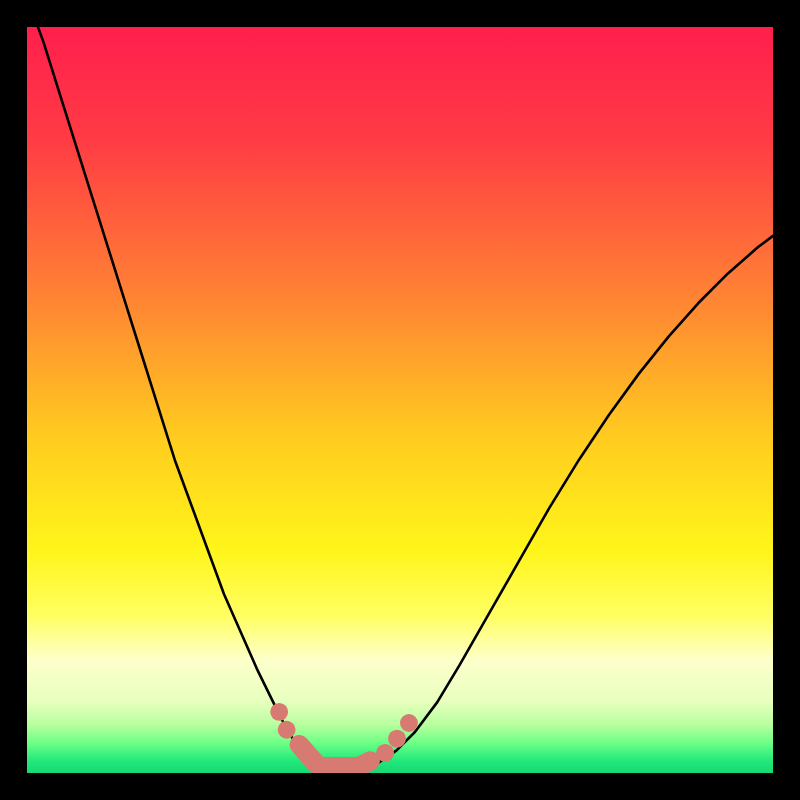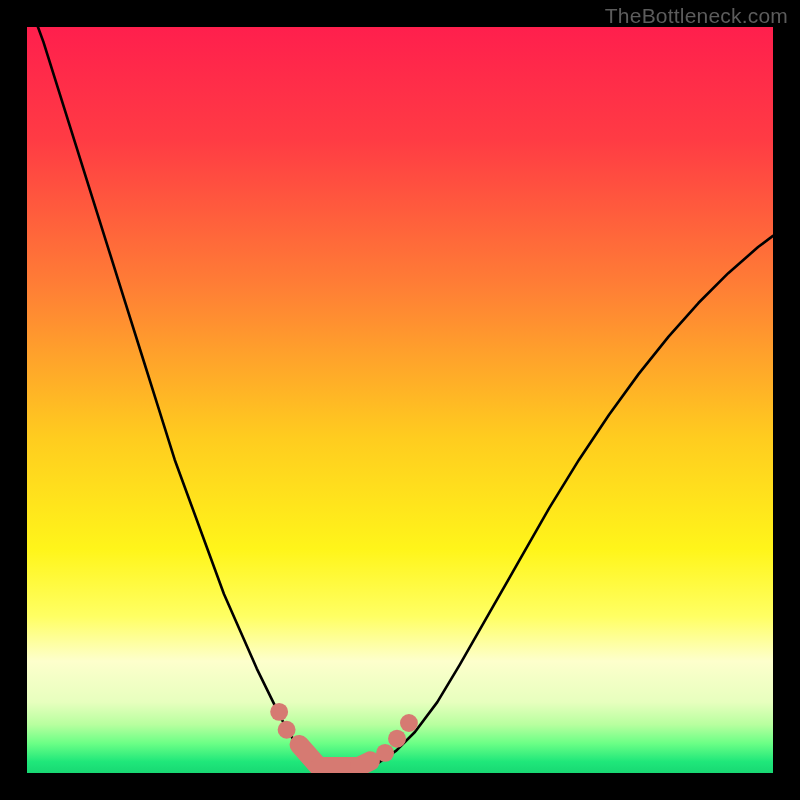--- a/index.html
+++ b/index.html
@@ -86,14 +86,13 @@
           <line x1="36.5" y1="96.2" x2="39" y2="99.05" stroke="#d67a72" stroke-width="2.6" stroke-linecap="round"></line>
           <line x1="39.3" y1="99.15" x2="44.2" y2="99.15" stroke="#d67a72" stroke-width="2.6" stroke-linecap="round"></line>
           <line x1="44.6" y1="99.1" x2="46" y2="98.4" stroke="#d67a72" stroke-width="2.6" stroke-linecap="round"></line>
           <circle cx="48" cy="97.3" r="1.2" fill="#d67a72"></circle>
           <circle cx="49.6" cy="95.4" r="1.2" fill="#d67a72"></circle>
           <circle cx="51.2" cy="93.3" r="1.2" fill="#d67a72"></circle>
         </g>
     </svg>
   </div>
 
-  <div class="watermark">TheBottleneck.com</div>
 </div>
 
 </body></html>

